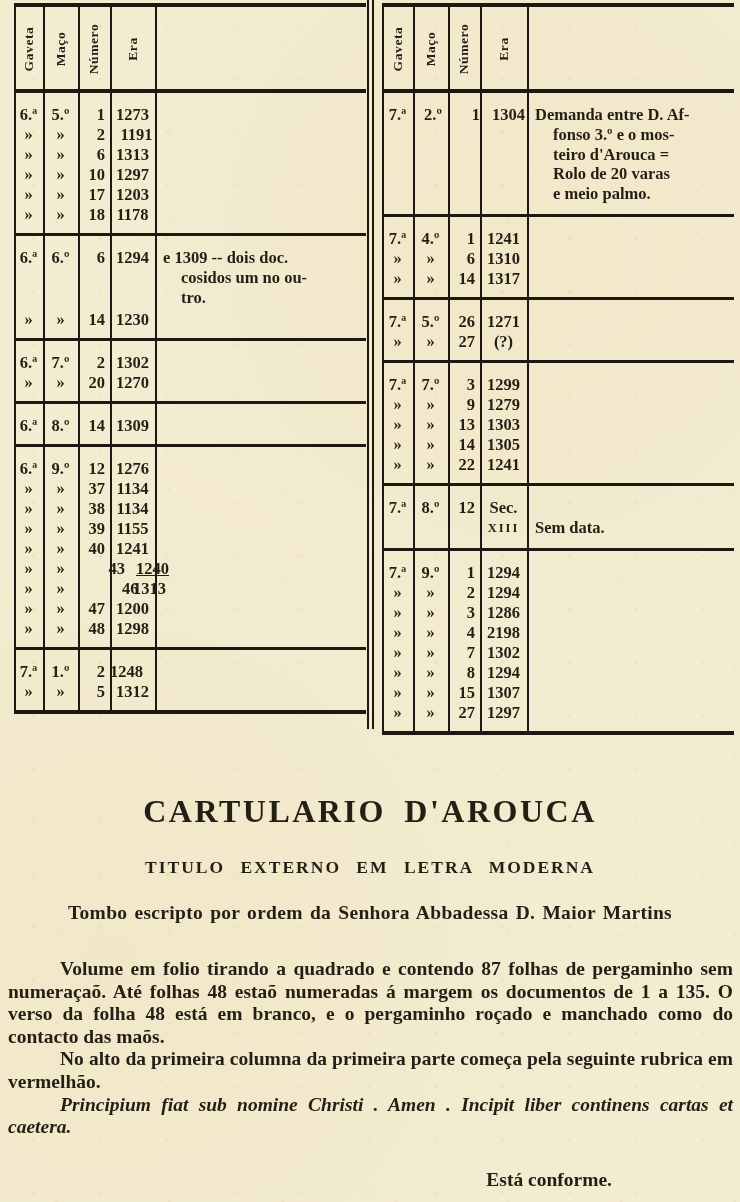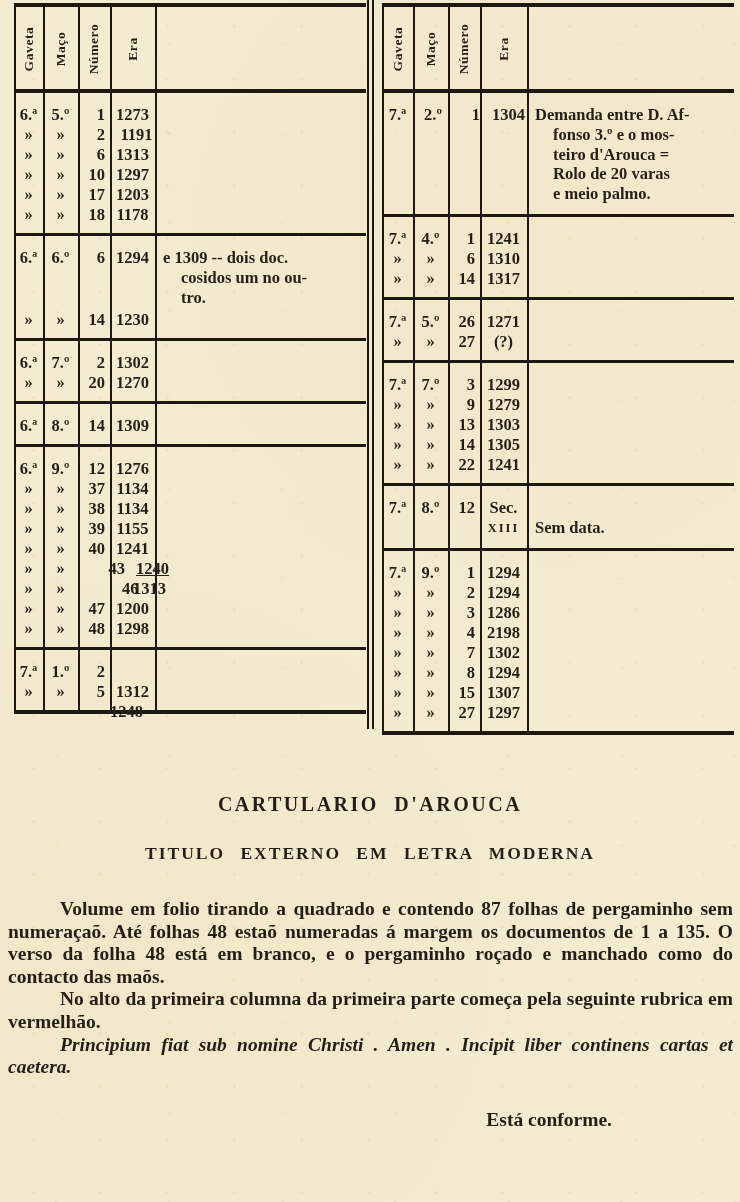--- a/index.html
+++ b/index.html
@@ -37,21 +37,21 @@
   .cell-gaveta,.cell-maco{text-align:center;}
   .cell-numero{text-align:right;padding-right:5px;}
   .cell-era{text-align:center;}
   .cell-era div{line-height:20px;}
   .cell-era .sc{text-transform:uppercase;font-size:12.5px;letter-spacing:2px;}
   .tnote{position:absolute;font-weight:700;font-size:16.5px;line-height:19.8px;
     white-space:pre-line;text-indent:-18px;padding-left:18px;box-sizing:border-box;}
 
   
   .titles{text-align:center;}
-  .title-main{margin:56px 0 16px;font-size:20px;font-weight:700;letter-spacing:2.5px;word-spacing:8px;}
+  .title-main{margin:56px 0 16px;font-size:32px;font-weight:700;letter-spacing:2.5px;word-spacing:8px;}
   .title-sub{margin:27px 0 0;font-size:17.5px;font-weight:700;letter-spacing:2px;word-spacing:9px;}
   .title-dedication{margin:24px 0 0;font-size:19.5px;font-weight:700;letter-spacing:.3px;word-spacing:2px;}
   .bodytext{margin:34px 7px 0 8px;font-size:19.5px;font-weight:700;line-height:22.6px;text-align:justify;}
   .bodytext p{margin:0;text-indent:52px;}
   .bodytext p.italic{font-style:italic;word-spacing:4px;}
   .conforme{margin-top:30px;text-align:right;padding-right:128px;font-size:19.5px;font-weight:700;}
 </style>
 </head>
 <body>
 
@@ -207,21 +207,21 @@
             <div class="tcell cell-numero" style="width: 32px;">48</div>
             <div class="tcell cell-era" style="width: 45px;">1298</div>
           </div>
         </div>
         <div class="hrule"></div>
         <div class="tsection">
           <div class="trow">
             <div class="tcell cell-gaveta" style="width: 29px;">7.ª</div>
             <div class="tcell cell-maco" style="width: 35px;">1.º</div>
             <div class="tcell cell-numero" style="width: 32px;">2</div>
-            <div class="tcell cell-era" style="width: 21px; margin-top: 40px;">1248</div>
+            <div class="tcell cell-era" style="width: 21px;">1248</div>
           </div>
           <div class="trow">
             <div class="tcell cell-gaveta" style="width: 29px;">»</div>
             <div class="tcell cell-maco" style="width: 35px;">»</div>
             <div class="tcell cell-numero" style="width: 32px;">5</div>
             <div class="tcell cell-era" style="width: 45px;">1312</div>
           </div>
         </div>
         <div class="hrule thick"></div>
       </div>
@@ -385,20 +385,21 @@
             <div class="tcell cell-era" style="width: 47px;">1297</div>
           </div>
         </div>
         <div class="hrule thick"></div>
       </div>
   </div>
 
   <div class="titles">
     <div class="title-main">CARTULARIO D'AROUCA</div>
     <div class="title-sub">TITULO EXTERNO EM LETRA MODERNA</div>
+    <div class="title-dedication">Tombo escripto por ordem da Senhora Abbadessa D. Maior Martins</div>
   </div>
 
   <div class="bodytext">
     <p>Volume em folio tirando a quadrado e contendo 87 folhas de pergaminho sem numeraçaõ.  Até folhas 48 estaõ numeradas á margem os documentos de 1 a 135.  O verso da folha 48 está em branco, e o pergaminho roçado e manchado como do contacto das maõs.</p>
     <p>No alto da primeira columna da primeira parte começa pela seguinte rubrica em vermelhão.</p>
     <p class="italic">Principium fiat sub nomine Christi . Amen . Incipit liber continens cartas et caetera.</p>
   </div>
 
   <div class="conforme">Está conforme.</div>
 

